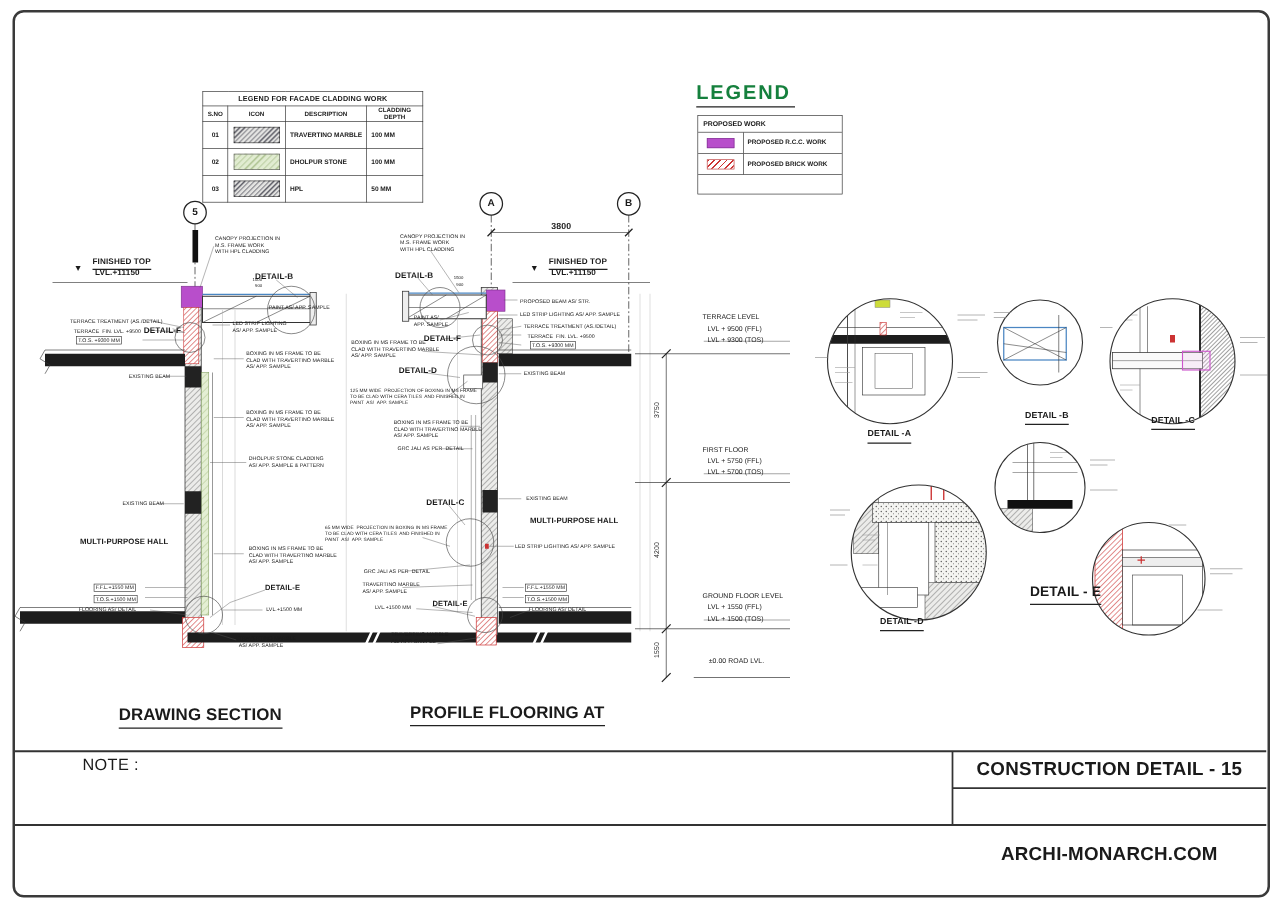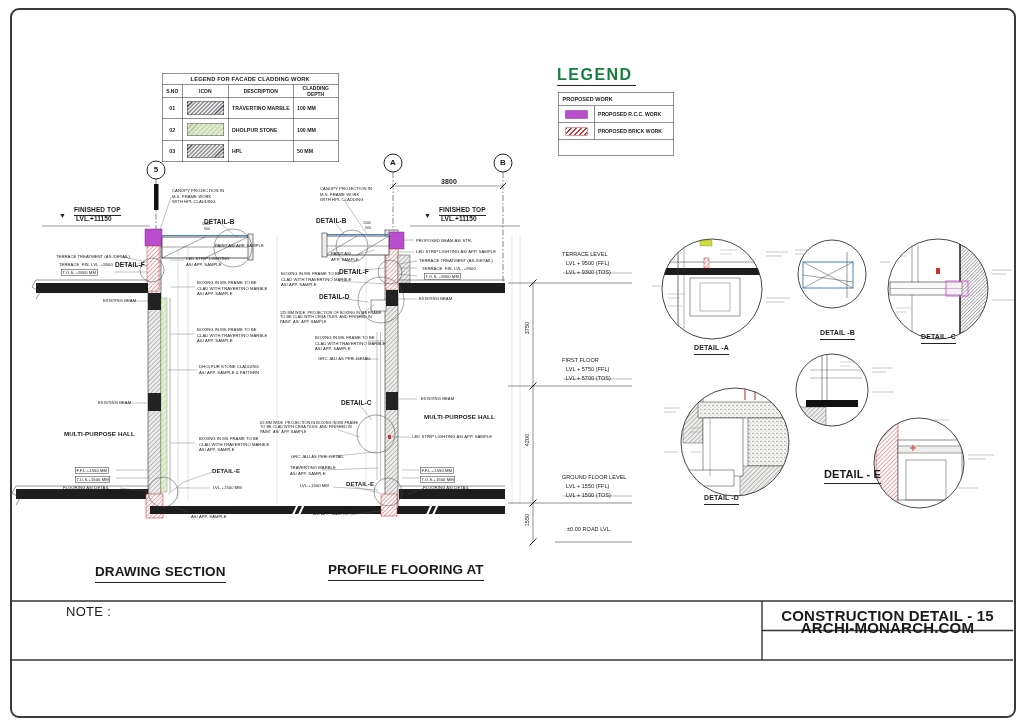--- a/index.html
+++ b/index.html
@@ -34,21 +34,21 @@
   .wl-head{height:26px;border-bottom:1.5px solid #222;font-size:11px;font-weight:700;display:flex;align-items:center;padding-left:8px;}
   .wl-row{height:33px;display:flex;border-bottom:1.5px solid #222;}
   .wl-swc{width:72px;border-right:1.5px solid #222;display:flex;align-items:center;justify-content:center;}
   .wl-row .sw{width:44px;height:16px;}
   .wl-lab{flex:1;display:flex;align-items:center;padding-left:6px;font-size:10.2px;font-weight:700;white-space:nowrap;}
   .wl-empty{height:30px;}
   
   .note-label{position:absolute;left:20px;top:604px;font-size:13px;font-weight:400;letter-spacing:0.3px;margin-left:46px;}
   .note-line{position:absolute;left:28px;top:623px;font-size:13.5px;font-weight:700;letter-spacing:0.3px;}
   .tb-title{position:absolute;left:762px;top:601px;width:251px;height:29px;display:flex;align-items:center;justify-content:center;font-size:15px;font-weight:700;letter-spacing:0.2px;}
-  .tb-site{position:absolute;left:762px;top:612px;width:251px;height:30px;display:flex;align-items:center;justify-content:center;font-size:15px;font-weight:700;letter-spacing:0.2px;}
+  .tb-site{position:absolute;left:762px;top:668px;width:251px;height:30px;display:flex;align-items:center;justify-content:center;font-size:15px;font-weight:700;letter-spacing:0.2px;}
 </style>
 </head>
 <body>
 
 <div class="page">
 
   <svg class="linework" width="1024" height="724" viewBox="0 0 1024 724">
     <defs>
       <pattern id="hg" width="3.2" height="3.2" patternTransform="rotate(45)" patternUnits="userSpaceOnUse">
         <rect width="3.2" height="3.2" fill="#ececea"></rect>

